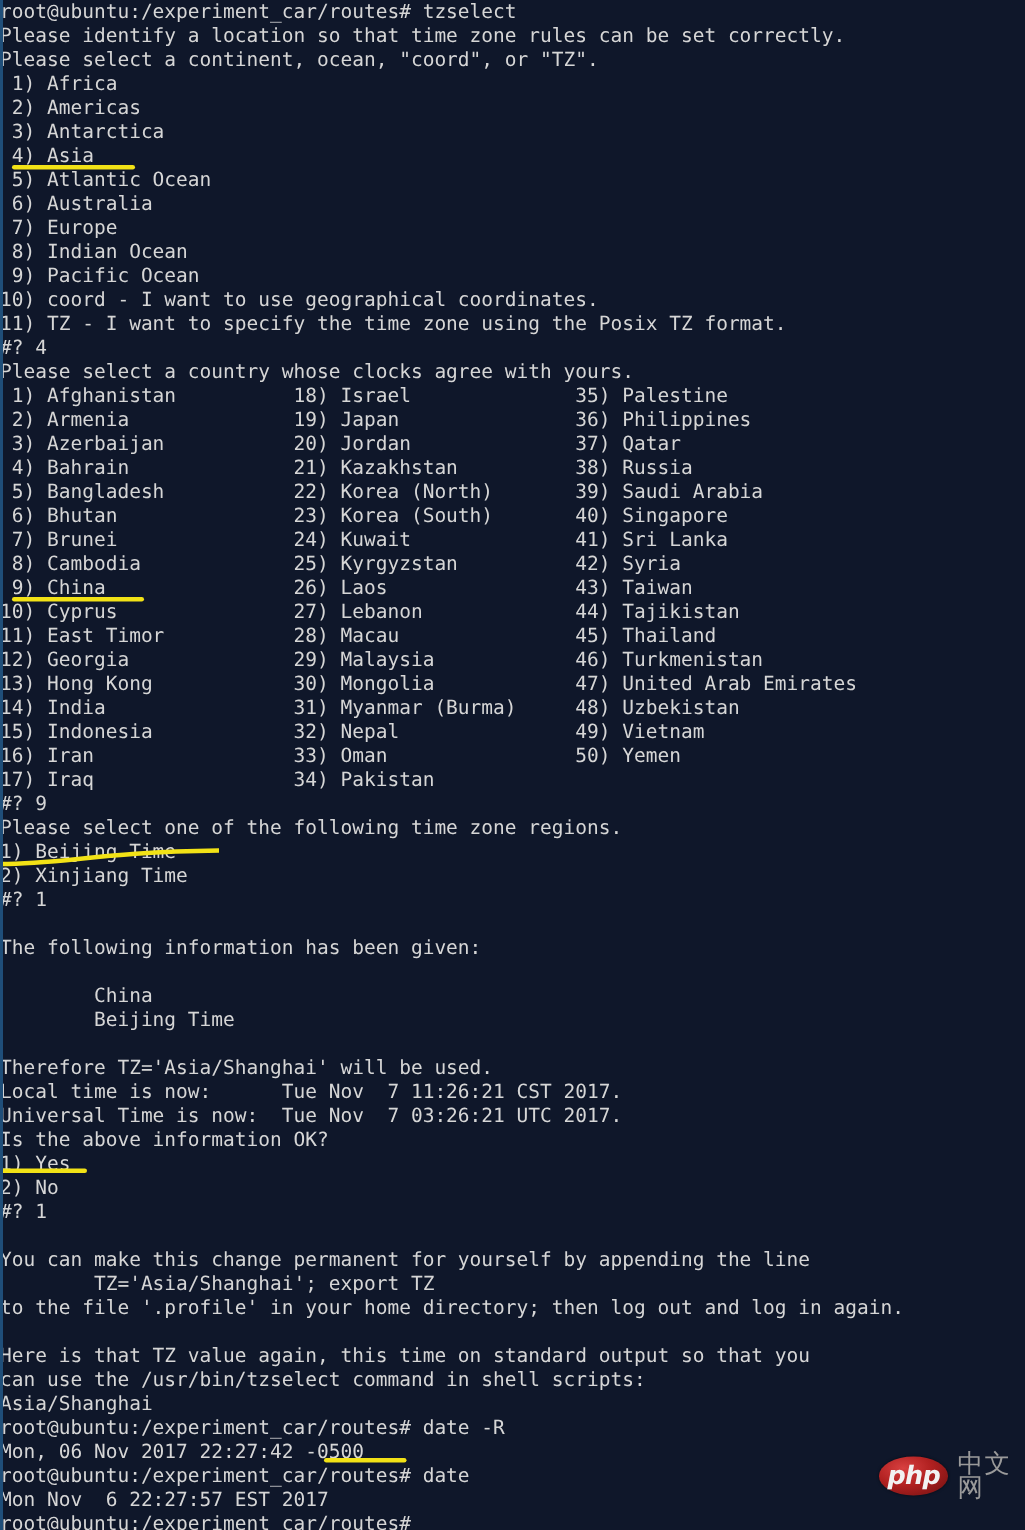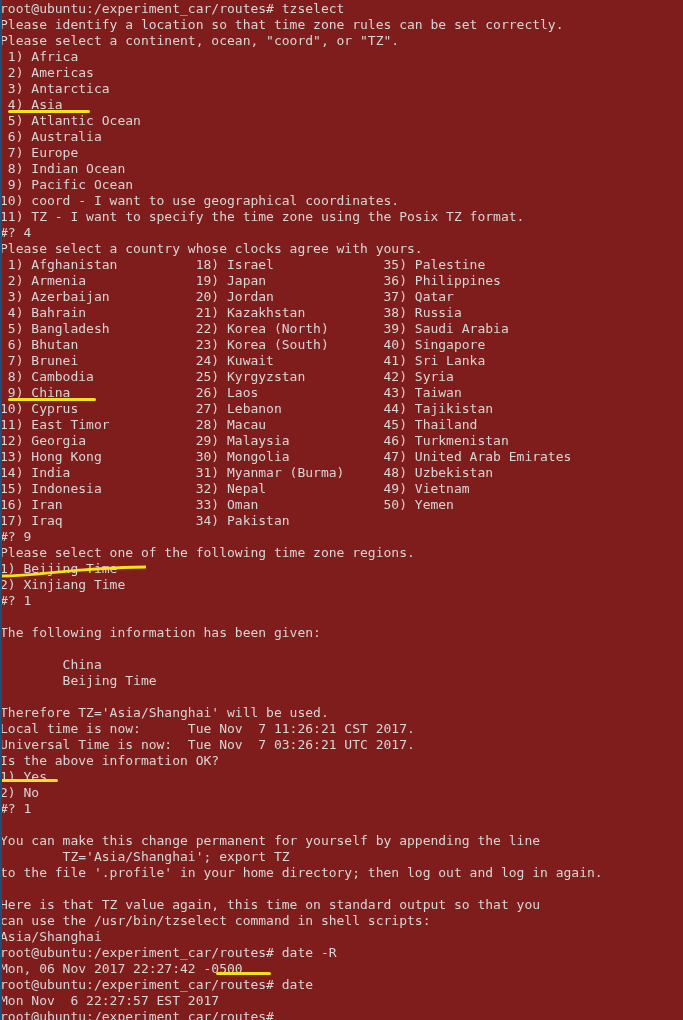--- a/index.html
+++ b/index.html
@@ -10,21 +10,21 @@
   body {
     width: 683px;
     height: 1020px;
     overflow: hidden;
     font-family: "DejaVu Sans Mono", "Liberation Mono", monospace;
   }
   #terminal {
     position: relative;
     width: 683px;
     height: 1020px;
-    background: #7f1d1d;
+    background: #0f172a;
     color: #d6d6d6;
     font-family: "DejaVu Sans Mono", "Liberation Mono", monospace;
     font-size: 13px;
     line-height: 16px;
     overflow: hidden;
   }
   
   #left-edge {
     position: absolute;
     left: 0;
@@ -108,14 +108,20 @@
   <div id="highlight-layer">
       <div class="hl" style="left: 8px; top: 110px; width: 82px; height: 3px; background: rgb(242, 226, 22);"></div>
       <div class="hl" style="left: 8px; top: 398px; width: 88px; height: 3px; background: rgb(242, 226, 22);"></div>
       <svg class="hl-slant" width="146" height="14" style="left: 0px; top: 564px;">
         <path d="M0 12 C 43.8 12, 65.7 4, 146 3" stroke="#f2e216" stroke-width="3" fill="none" stroke-linecap="round"></path>
       </svg>
       <div class="hl" style="left: 0px; top: 779px; width: 58px; height: 3px; background: rgb(242, 226, 22);"></div>
       <div class="hl" style="left: 216px; top: 972px; width: 55px; height: 3px; background: rgb(242, 226, 22);"></div>
     </div>
 
+  <div id="watermark" style="left: 586px; top: 968px;">
+    <div id="wm-badge">
+      <span>php</span>
+    </div>
+    <div id="wm-text">中文网</div>
+  </div>
 
 </div>
 
 </body></html>

